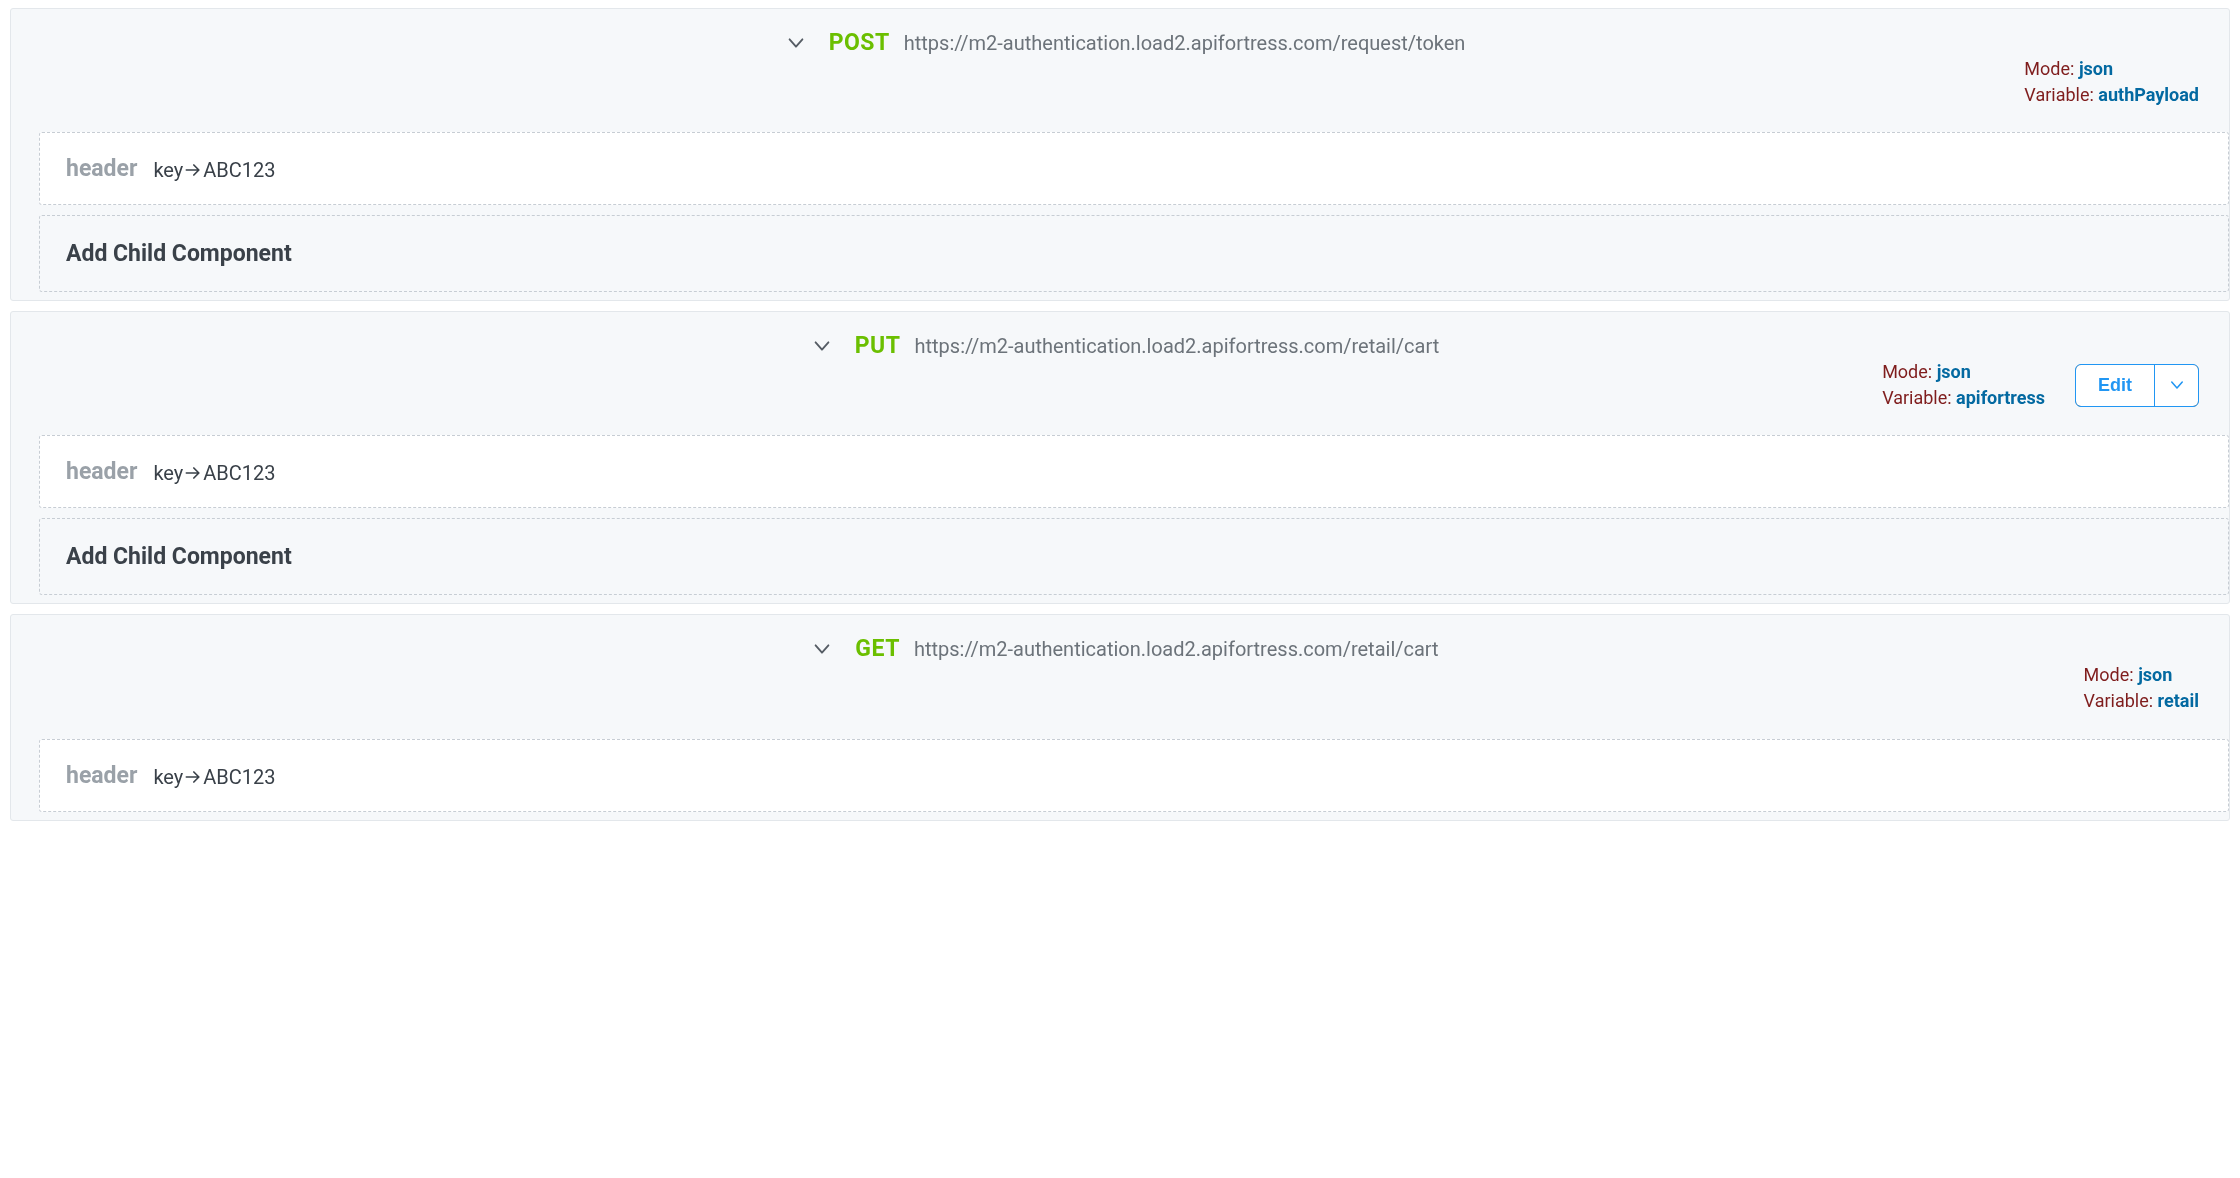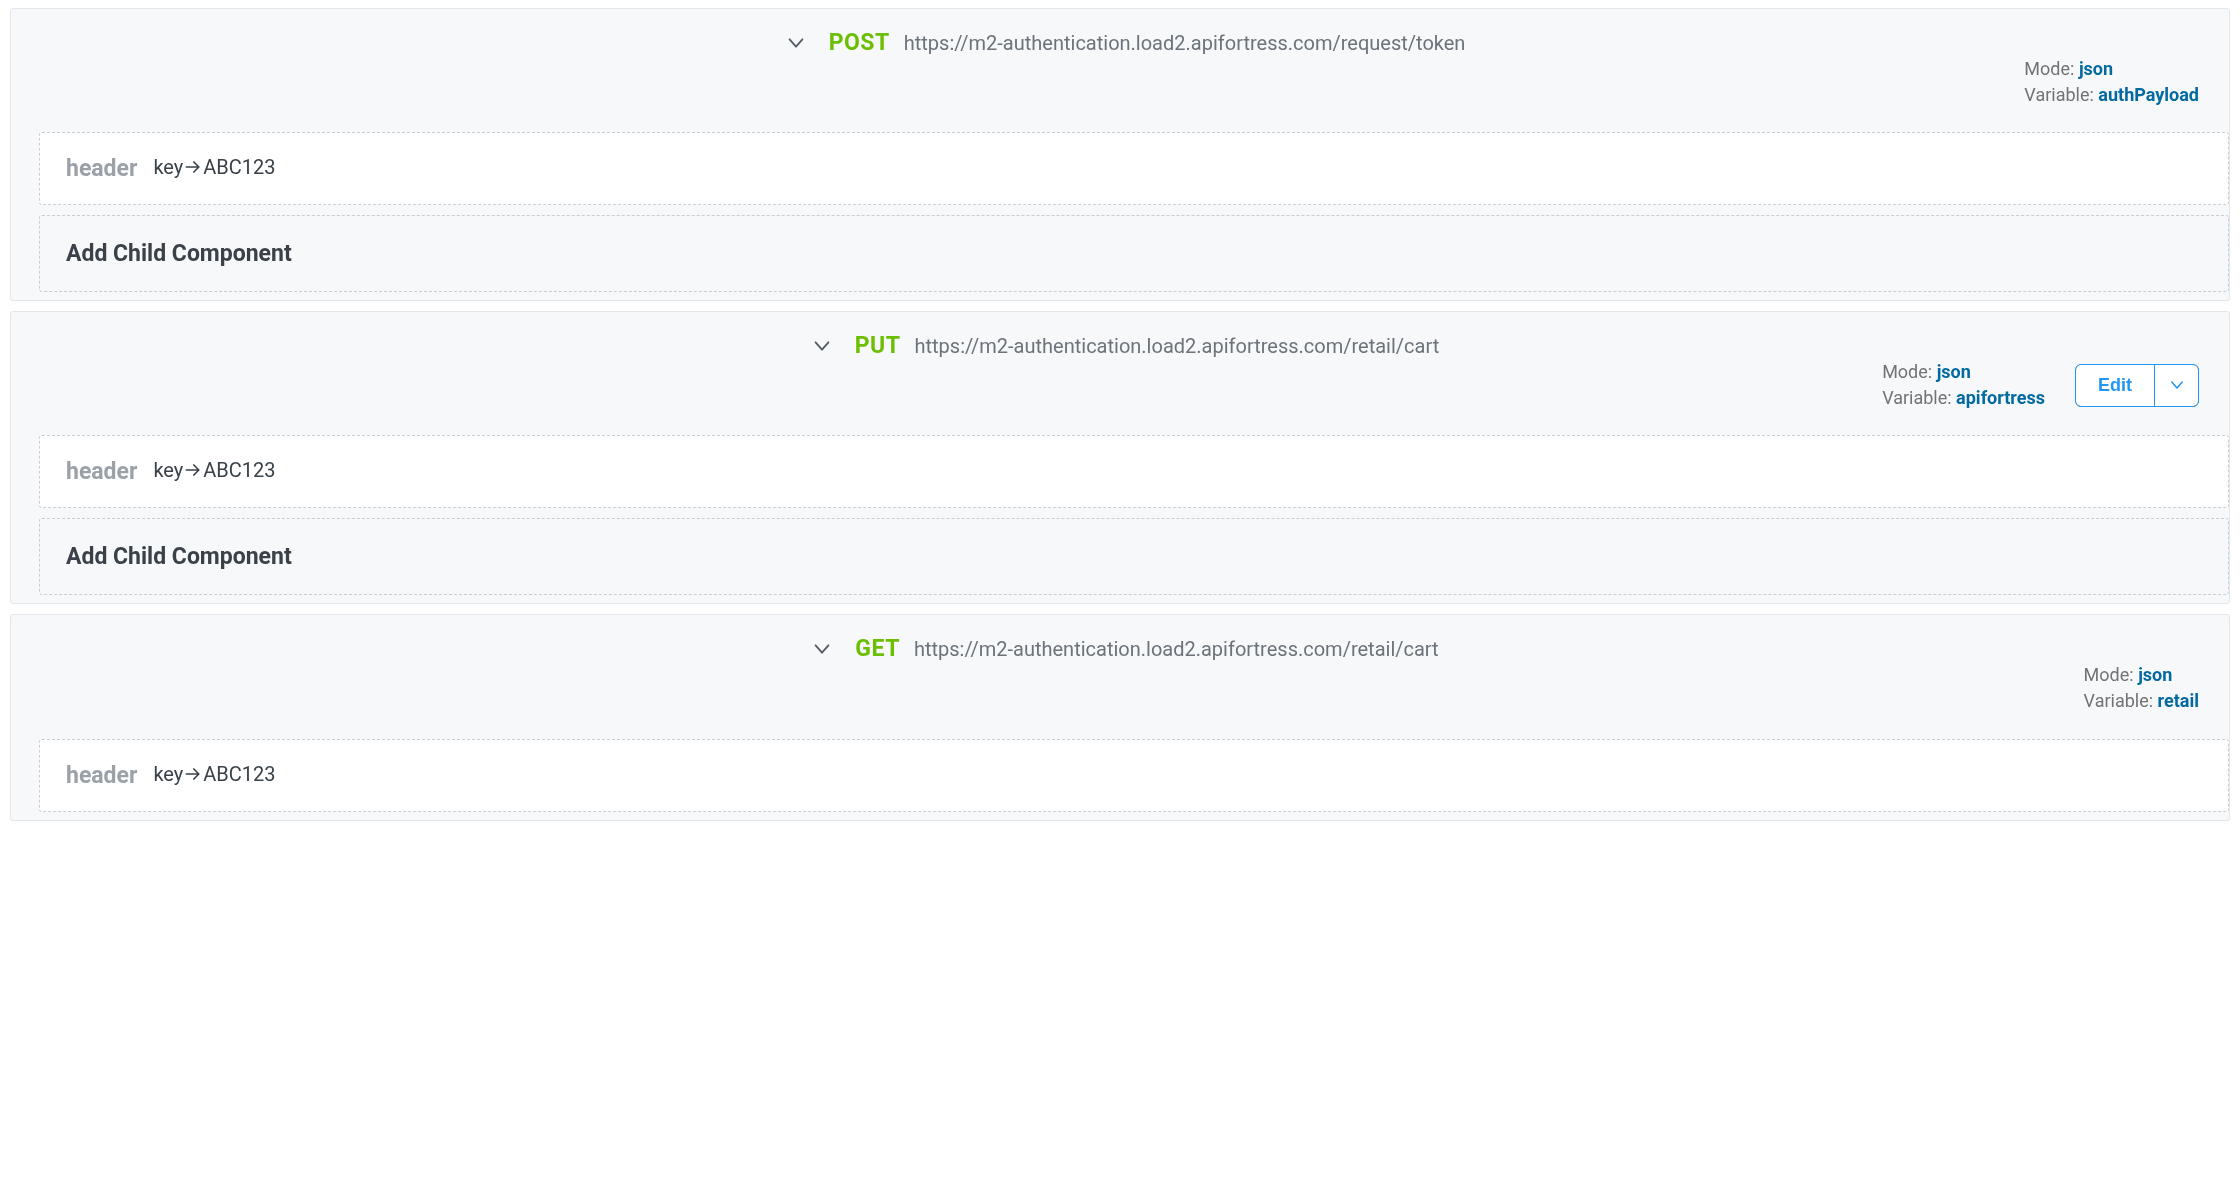--- a/index.html
+++ b/index.html
@@ -57,21 +57,21 @@
     align-items: center;
     gap: 30px;
     margin-left: auto;
     padding-right: 10px;
   }
   .meta {
     font-size: 18px;
     line-height: 1.45;
     color: #6c737a;
   }
-  .meta .label { color: #737373; }
+  .meta .label { color: #7f1d1d; }
   .meta .val { color: #0369a1; font-weight: 700; }
   .edit-group {
     display: flex;
     border: 1.5px solid #2196f3;
     border-radius: 6px;
     overflow: hidden;
     background: #0c4a6e;
   }
   .edit-btn {
     padding: 10px 22px;
@@ -95,21 +95,21 @@
   .children {
     padding: 0 0 0 28px;
   }
   .child-row {
     background: #ffffff;
     border: 1px dashed #c7cdd4;
     border-radius: 3px;
     padding: 22px 26px;
     margin: 14px 0 0 0;
     display: flex;
-    align-items: flex-start;
+    align-items: flex-end;
   }
   .child-row .kind {
     font-size: 23px;
     font-weight: 700;
     color: #9aa1a8;
     margin-right: 16px;
   }
   .kv {
     font-size: 20px;
     color: #3a4149;

